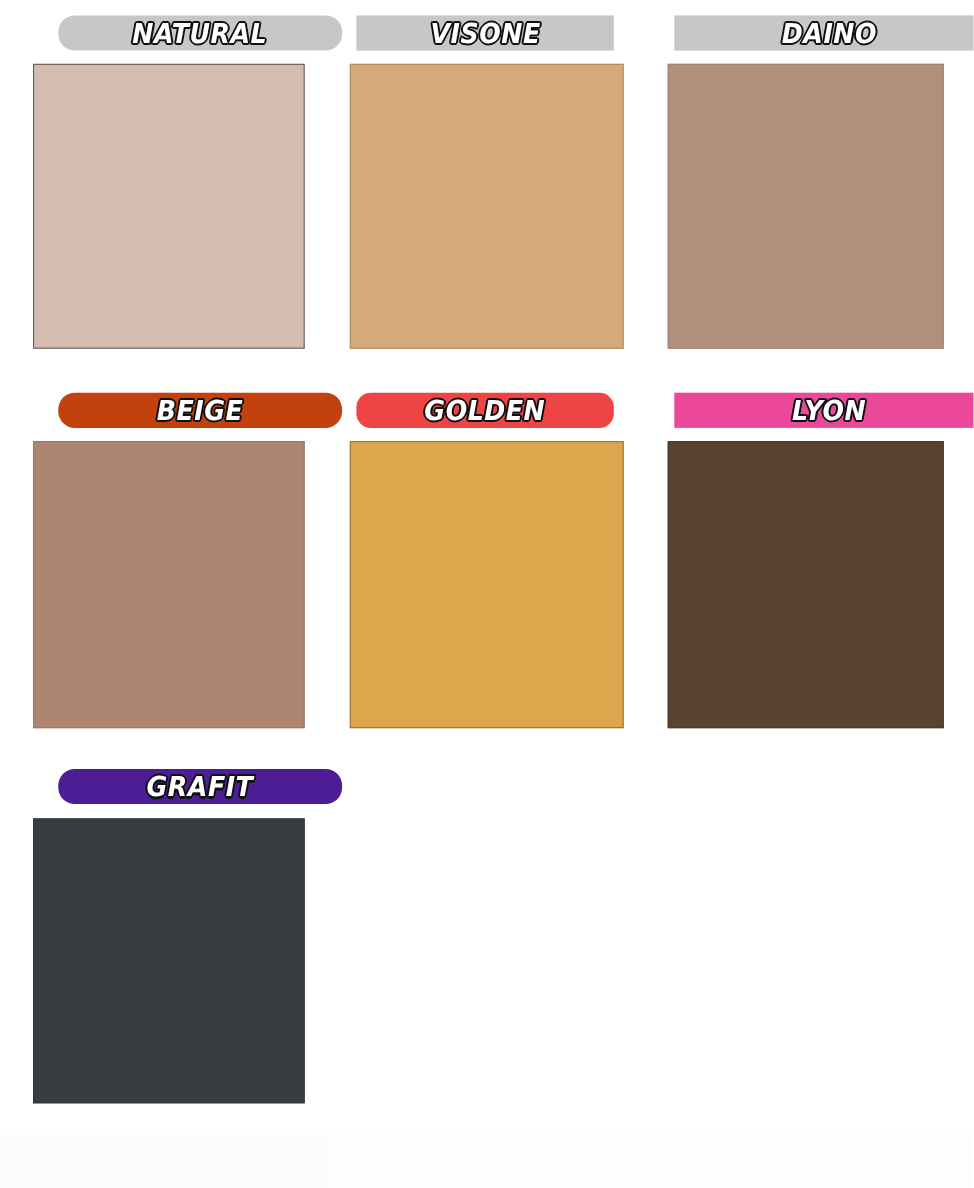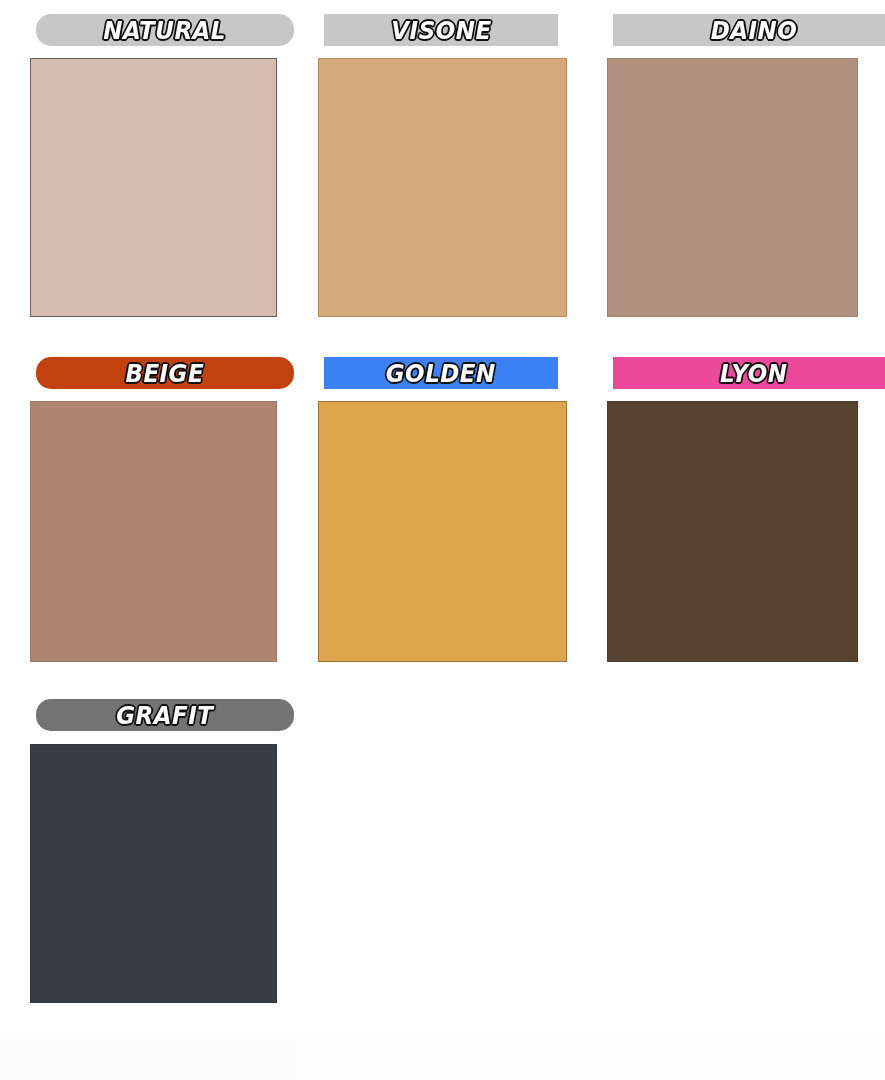--- a/index.html
+++ b/index.html
@@ -80,21 +80,21 @@
     transform: scaleX(0.92);
     transform-origin: center center;
   }
 
   .swatch-chip {
     position: absolute;
     box-sizing: border-box;
   }
 
   
-  .col-0 .swatch-label-banner { left: 36px;  width: 258px; border-radius: 15px; }
+  .col-0 .swatch-label-banner { left: 53px;  width: 258px; border-radius: 15px; }
   .col-1 .swatch-label-banner { left: 324px; width: 234px; }
   .col-2 .swatch-label-banner { left: 613px; width: 282px; }
 
   .col-0 .swatch-chip { left: 30px;  width: 247px; }
   .col-1 .swatch-chip { left: 318px; width: 249px; }
   .col-2 .swatch-chip { left: 607px; width: 251px; }
 
   
   .row-0 .swatch-label-banner { top: 14px; }
   .row-1 .swatch-label-banner { top: 357px; }
@@ -131,35 +131,35 @@
   </div>
 
   <div class="swatch-cell row-1 col-0">
     <div class="swatch-label-banner" style="background: #c2410c;">
       <span class="swatch-label-text">BEIGE</span>
     </div>
     <div class="swatch-chip" style="background: rgb(173, 133, 112); border: 1px solid rgb(156, 119, 101);"></div>
   </div>
 
   <div class="swatch-cell row-1 col-1">
-    <div class="swatch-label-banner" style="background: #3b82f6;">
+    <div class="swatch-label-banner" style="background: #ef4444; border-radius: 13px;">
       <span class="swatch-label-text">GOLDEN</span>
     </div>
     <div class="swatch-chip" style="background: rgb(221, 165, 76); border: 1px solid rgb(154, 115, 54);"></div>
   </div>
 
   <div class="swatch-cell row-1 col-2">
     <div class="swatch-label-banner" style="background: #ec4899;">
       <span class="swatch-label-text">LYON</span>
     </div>
     <div class="swatch-chip" style="background: rgb(88, 67, 48); border: 1px solid rgb(78, 59, 42);"></div>
   </div>
 
   <div class="swatch-cell row-2 col-0">
-    <div class="swatch-label-banner" style="background: #737373;">
+    <div class="swatch-label-banner" style="background: #4c1d95;">
       <span class="swatch-label-text">GRAFIT</span>
     </div>
     <div class="swatch-chip" style="background: rgb(56, 61, 66); border: 1px solid rgb(50, 55, 59);"></div>
   </div>
 
 </div>
 
 <div id="page-tint-bottom"></div>
 <div id="page-tint-bottom-left"></div>
 

